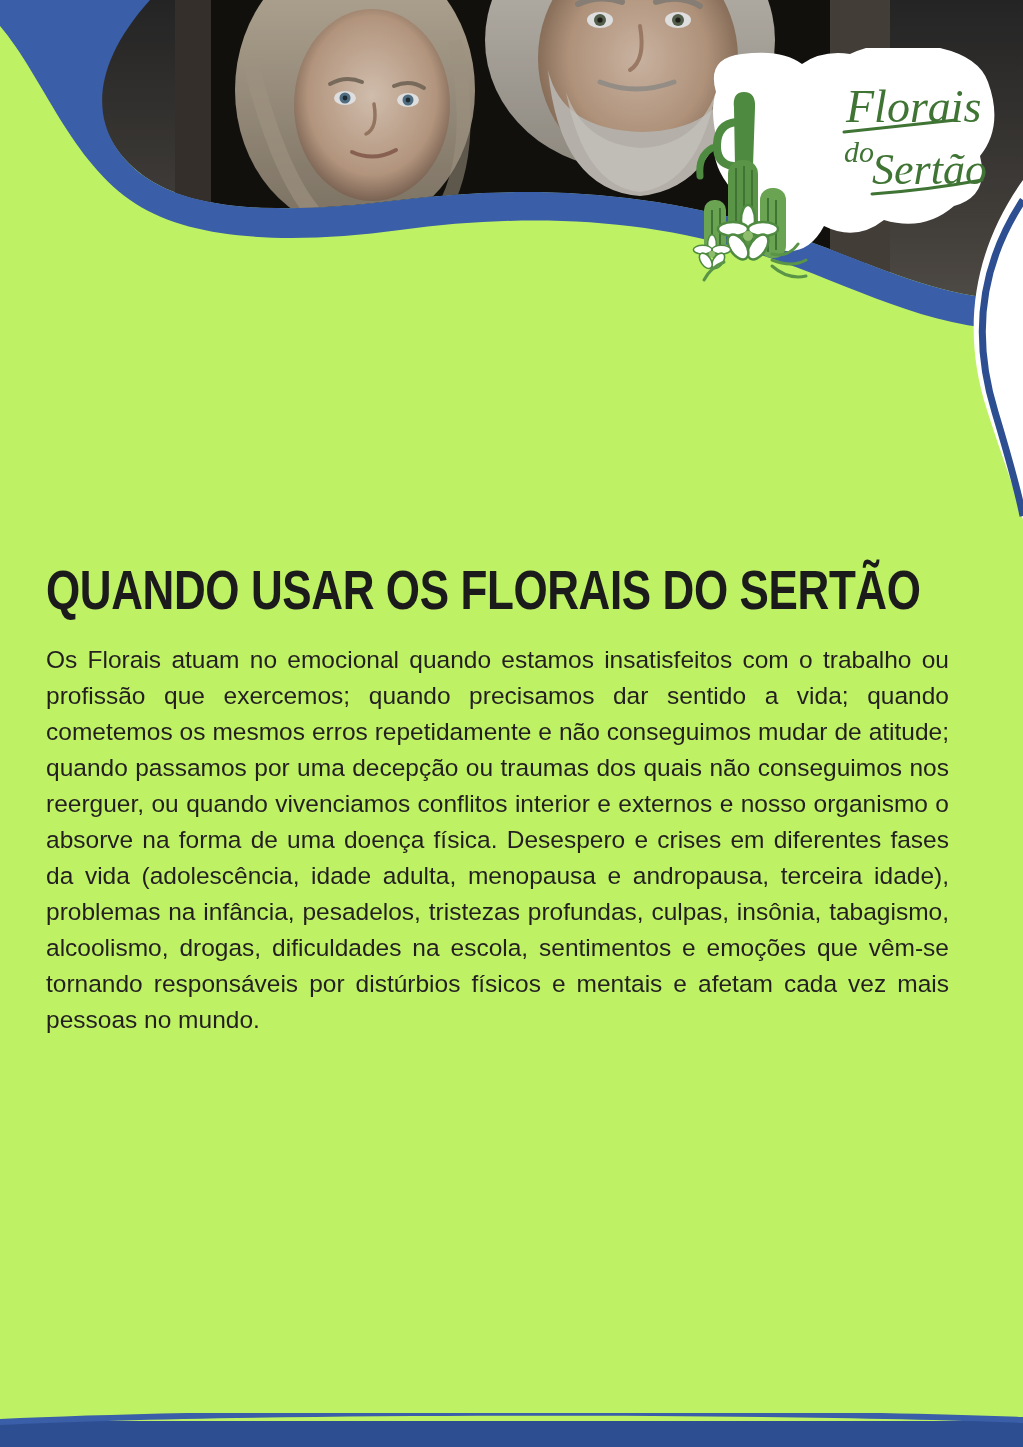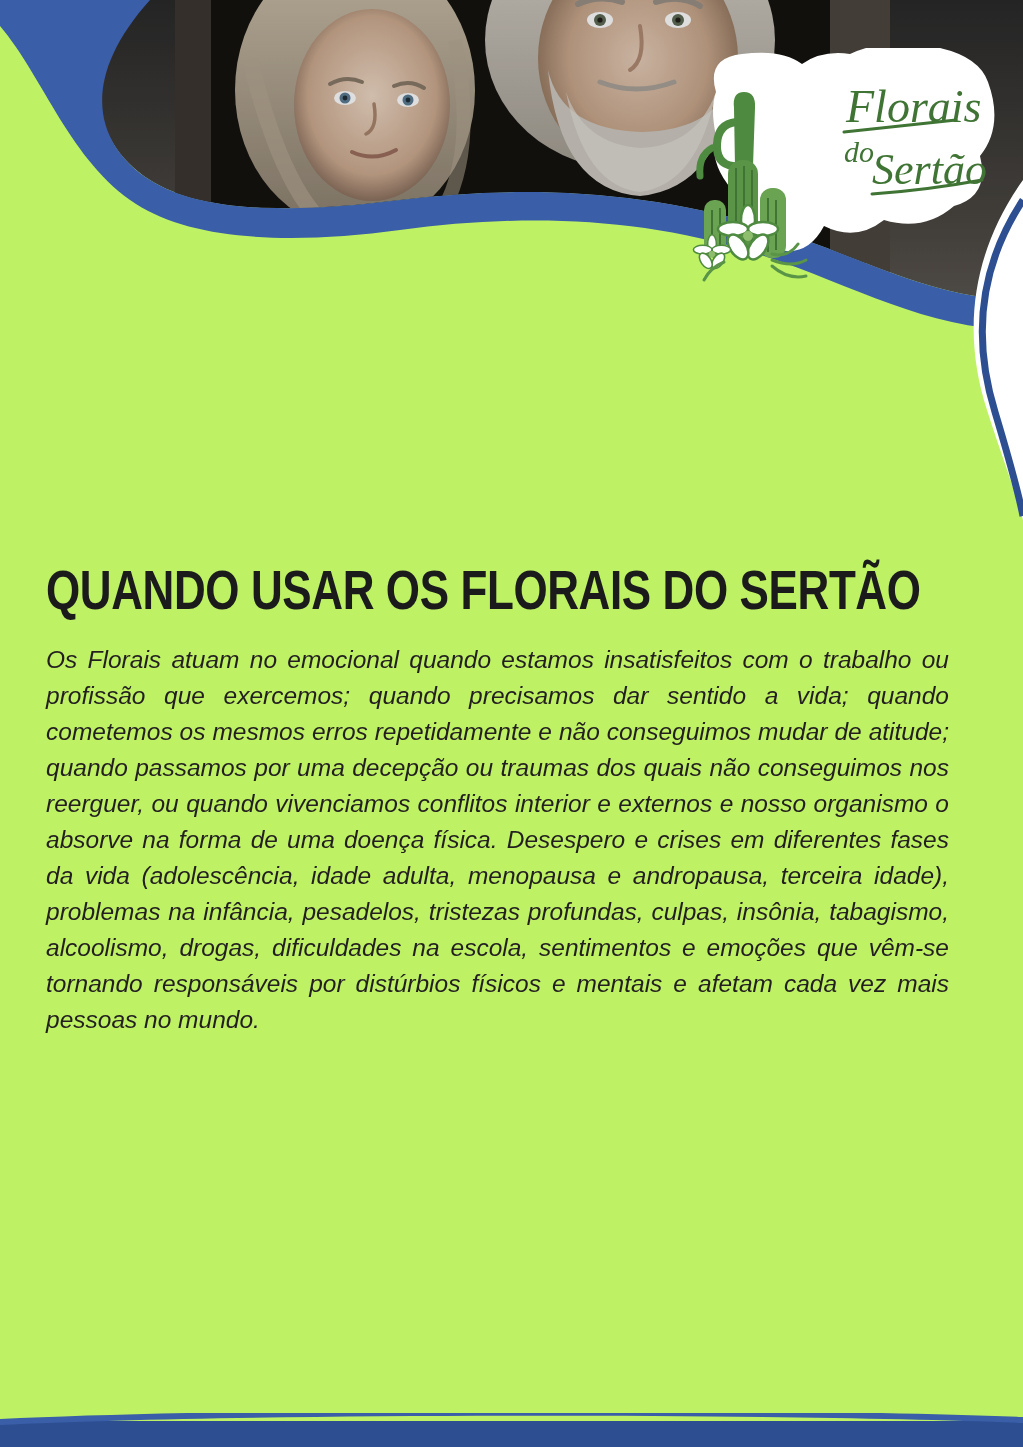--- a/index.html
+++ b/index.html
@@ -65,21 +65,20 @@
     white-space: nowrap;
   }
   .paragraph {
     margin: 0;
     font-family: "Liberation Sans", sans-serif;
     font-size: 24.5px;
     line-height: 36px;
     color: #231f20;
     text-align: justify;
     text-justify: inter-word;
-    font-style: italic;
   }
 
   
   .footer-bar {
     position: absolute;
     left: 0;
     bottom: 0;
     width: 1023px;
     height: 34px;
   }

